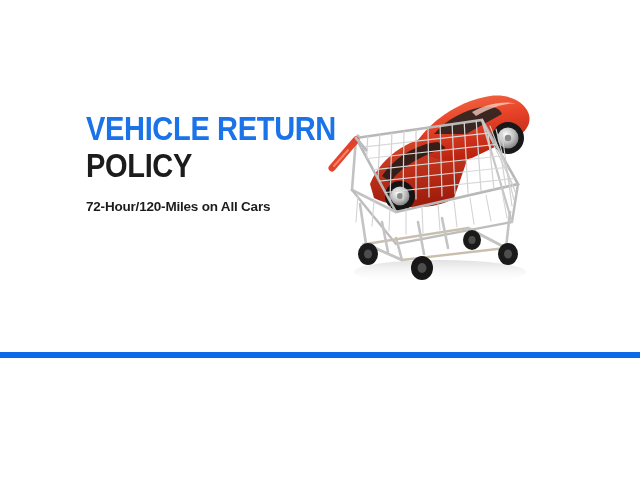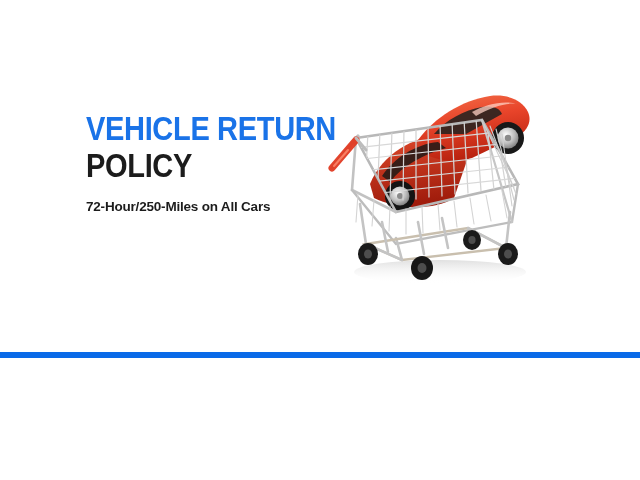--- a/index.html
+++ b/index.html
@@ -100,21 +100,21 @@
 </head>
 <body>
 
 <div class="slide">
 
   <div class="hero">
 
     <div class="headline-block">
       <div class="headline-line1">VEHICLE RETURN</div>
       <div class="headline-line2">POLICY</div>
-      <div class="headline-sub">72-Hour/250-Miles on All Cars</div>
+      <div class="headline-sub">72-Hour/120-Miles on All Cars</div>
     </div>
 
     <div class="photo">
       <svg width="220" height="215" viewBox="0 0 220 215" xmlns="http://www.w3.org/2000/svg">
         <defs>
           <linearGradient id="carBody" x1="0" y1="0" x2="0.3" y2="1">
             <stop offset="0%" stop-color="#f4714a"></stop>
             <stop offset="45%" stop-color="#e8442a"></stop>
             <stop offset="100%" stop-color="#b9220f"></stop>
           </linearGradient>

